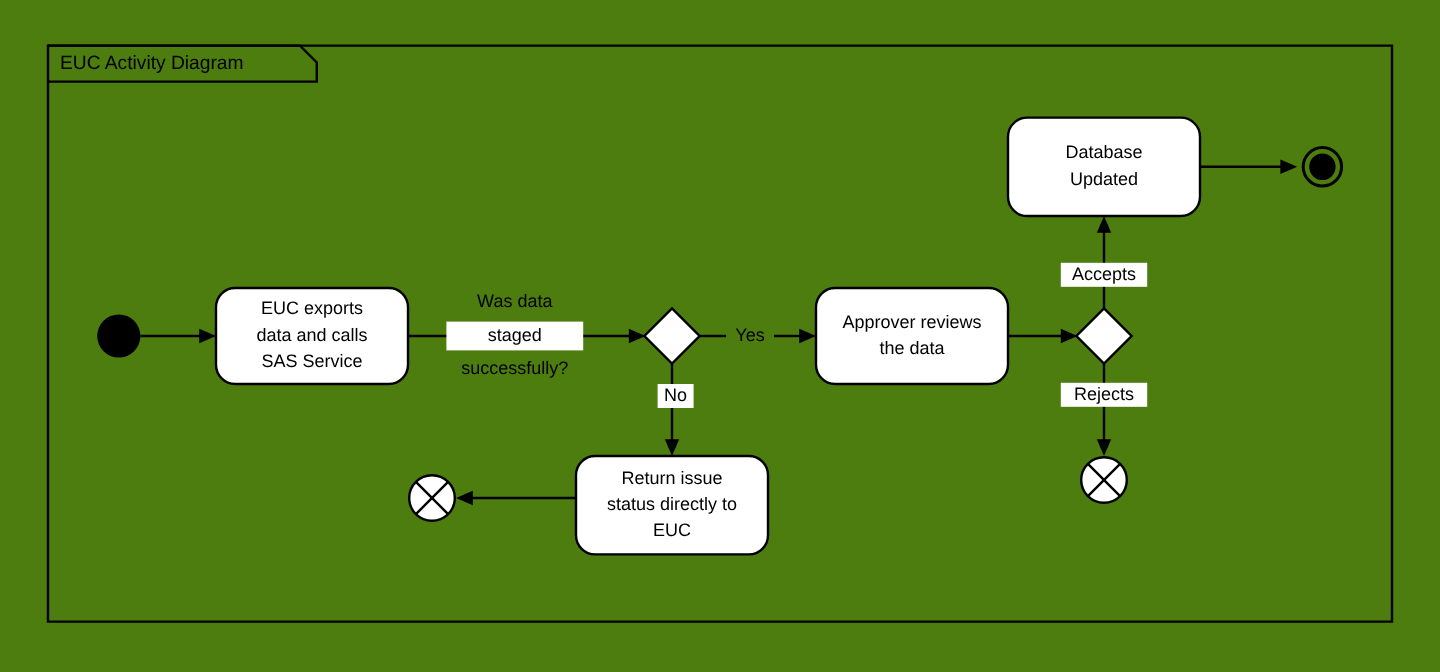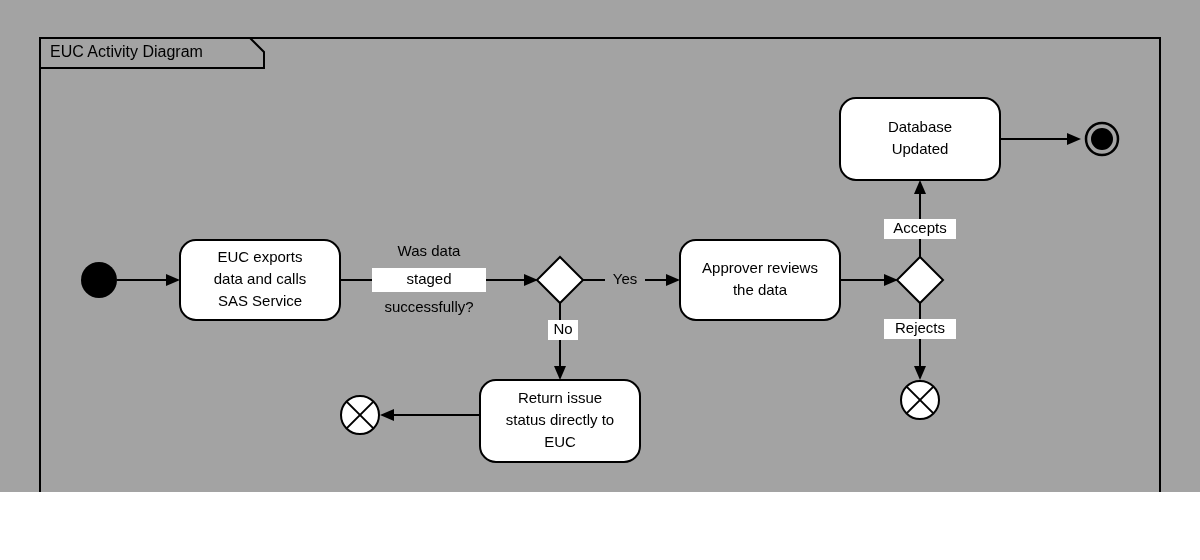--- a/index.html
+++ b/index.html
@@ -6,22 +6,22 @@
     margin: 0;
     padding: 0;
     background: #ffffff;
   }
   body {
     font-family: "Liberation Sans", sans-serif;
   }
   #canvas {
     position: relative;
     width: 1200px;
-    height: 492px;
-    background: #a3a3a3;
+    height: 560px;
+    background: #4d7c0f;
     overflow: hidden;
   }
   svg#diagram {
     position: absolute;
     left: 0;
     top: 0;
     width: 1200px;
     height: 560px;
   }
   .frame-line {

